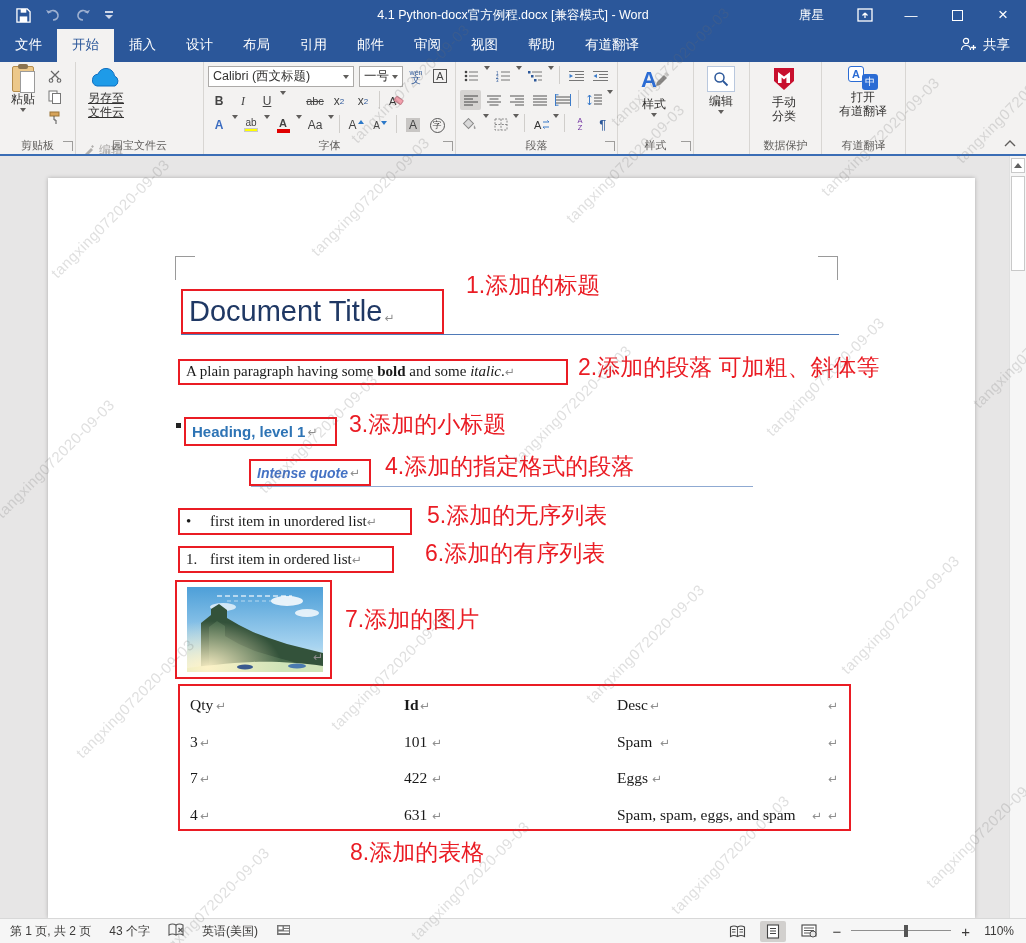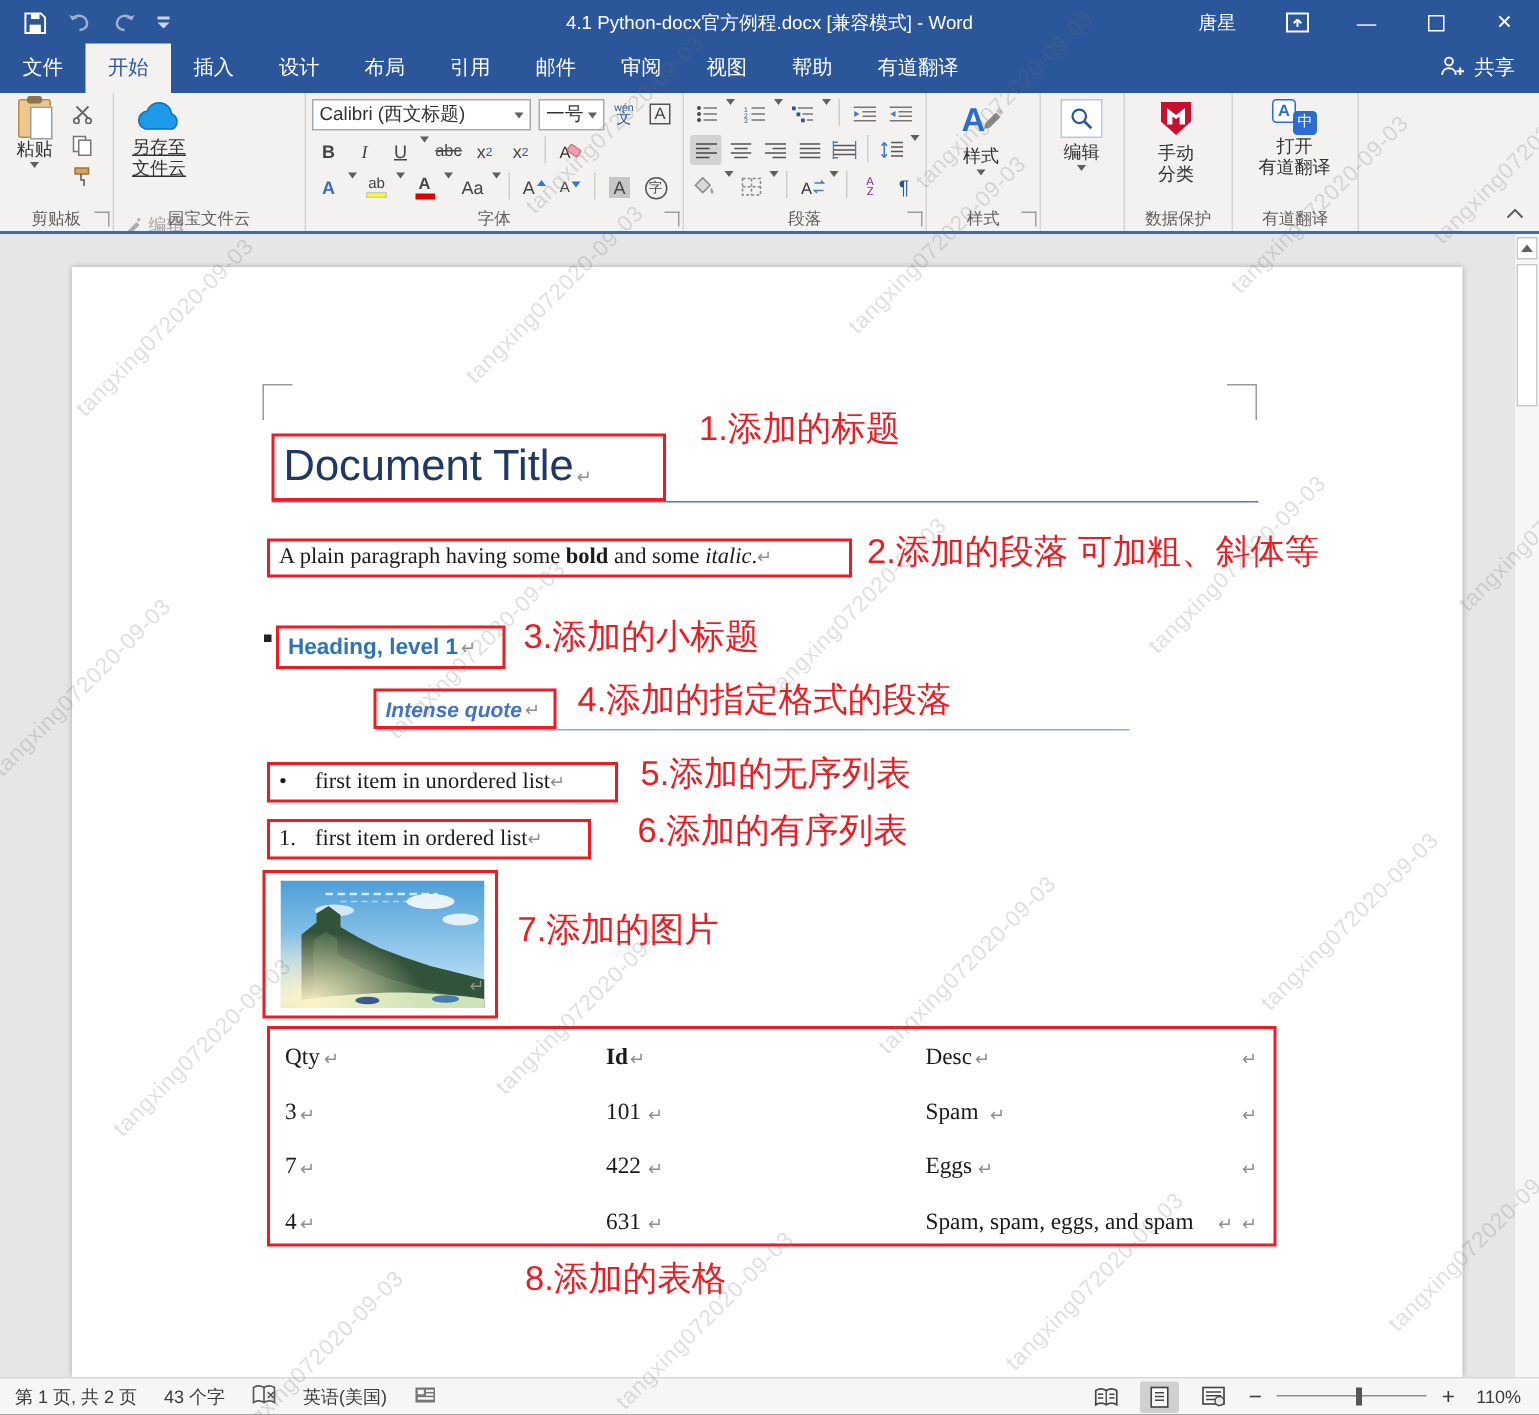--- a/index.html
+++ b/index.html
@@ -229,21 +229,21 @@
         </span>
         <span class="ic">
             <span style="border:1px solid #555;padding:0 2px;font-size:11px;">A</span>
           </span>
       </div>
       <div class="rrow">
         <span class="ic" style="font-weight:bold;">B</span>
         <span class="ic" style="font-style:italic;font-family:'Liberation Serif',serif;">I</span>
         <span class="ic" style="text-decoration:underline;">U</span>
           <span class="caret"></span>
-        <span class="ic" style="text-decoration:line-through;font-size:11px;">abc</span>
+        <span class="ic" style="text-decoration:line-through;font-size:11px;margin-left:16px;">abc</span>
         <span class="ic">
             <span>x</span>
             <sub style="font-size:8px;color:#2b579a;">2</sub>
           </span>
         <span class="ic">
             <span>x</span>
             <sup style="font-size:8px;color:#2b579a;">2</sup>
           </span>
         <span class="vsep"></span>
         <span class="ic">

